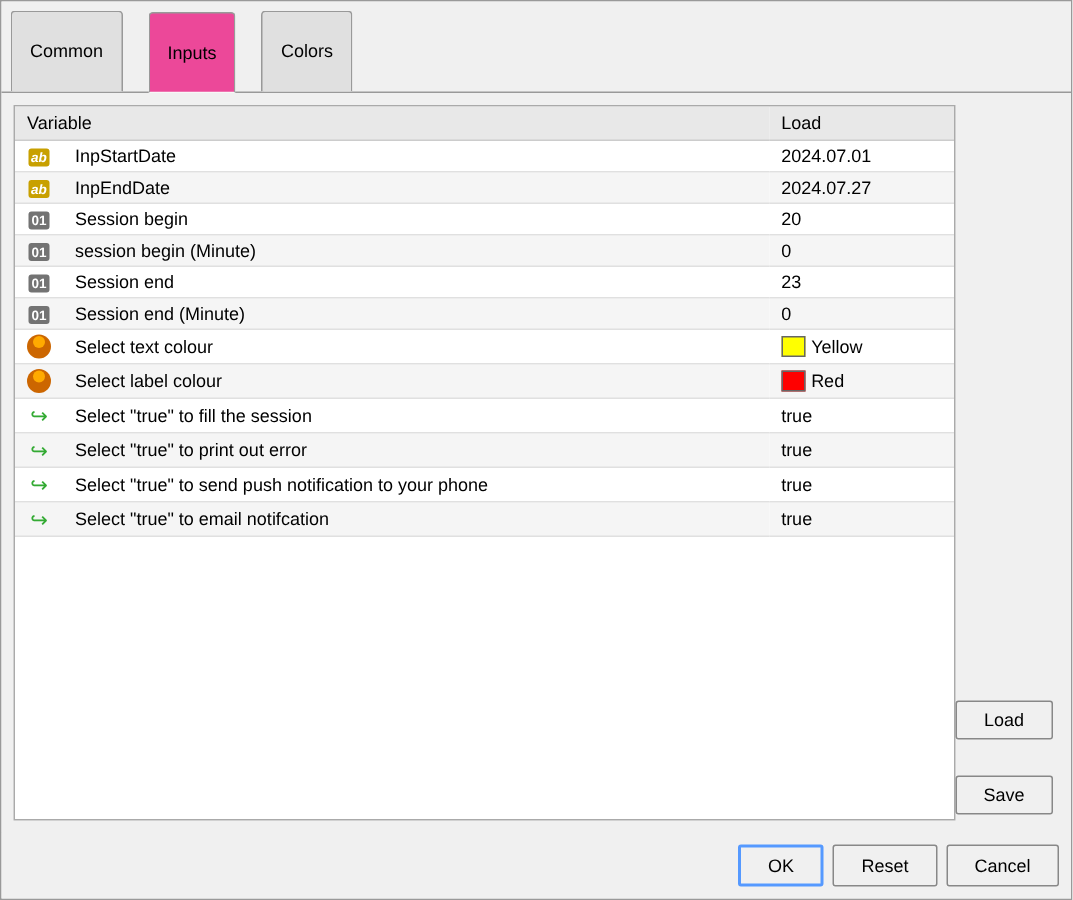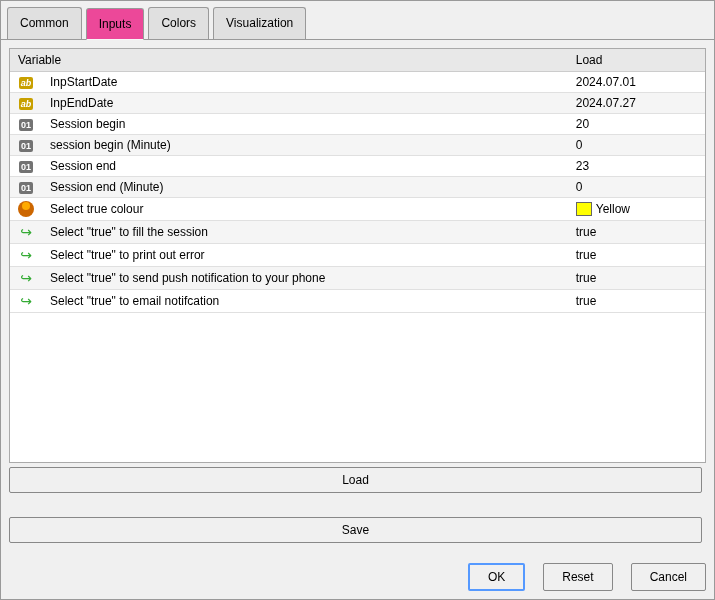--- a/index.html
+++ b/index.html
@@ -22,26 +22,26 @@
       flex-direction: column;
     }
     .tabs {
       display: flex;
       flex-direction: row;
       padding: 6px 6px 0 6px;
       background: #f0f0f0;
       border-bottom: 1px solid #999;
     }
     .tab {
-      padding: 8px 12px;
+      padding: 19px 12px;
       border: 1px solid #999;
       border-bottom: none;
       background: #e0e0e0;
       cursor: pointer;
-      margin-right: 4px;
+      margin-right: 17px;
       border-radius: 3px 3px 0 0;
     }
     .tab.active {
       background: #ec4899;
       border-bottom: 1px solid #f8f8f8;
       position: relative;
       z-index: 1;
       bottom: -1px;
     }
     .content {
@@ -138,21 +138,21 @@
       display: inline-block;
       color: #33aa33;
       font-size: 14px;
       vertical-align: middle;
     }
     .bottom-buttons {
       display: flex;
       flex-direction: row;
       justify-content: flex-end;
       padding: 8px;
-      gap: 18px;
+      gap: 6px;
       background: #f0f0f0;
     }
     .btn {
       padding: 5px 18px;
       border: 1px solid #888;
       background: #f0f0f0;
       cursor: pointer;
       font-size: 12px;
       border-radius: 2px;
     }
@@ -161,35 +161,34 @@
     }
     .side-buttons {
       display: flex;
       flex-direction: column;
       justify-content: flex-end;
       padding: 4px 4px 4px 0;
       gap: 24px;
     }
     .table-row-area {
       display: flex;
-      flex-direction: column;
+      flex-direction: row;
       flex: 1;
       min-height: 0;
     }
   </style>
 </head>
 <body>
 
 <div class="window">
 
   <div class="tabs">
     <div class="tab">Common</div>
     <div class="tab active">Inputs</div>
     <div class="tab">Colors</div>
-    <div class="tab">Visualization</div>
   </div>
 
   <div class="content">
     <div class="table-row-area">
       <div class="table-container">
         <table>
           <thead>
             <tr>
               <th colspan="2">Variable</th>
               <th>Load</th>
@@ -221,22 +220,27 @@
                 <td>Session end</td>
                 <td>23</td>
               </tr>
               <tr>
                 <td class="icon-cell"><span class="icon-01">01</span></td>
                 <td>Session end (Minute)</td>
                 <td>0</td>
               </tr>
               <tr>
                 <td class="icon-cell"><span class="icon-colour"></span></td>
-                <td>Select true colour</td>
+                <td>Select text colour</td>
                 <td><span class="color-swatch" style="background: rgb(255, 255, 0);"></span>Yellow</td>
+              </tr>
+              <tr>
+                <td class="icon-cell"><span class="icon-colour"></span></td>
+                <td>Select label colour</td>
+                <td><span class="color-swatch" style="background: rgb(255, 0, 0);"></span>Red</td>
               </tr>
               <tr>
                 <td class="icon-cell"><span class="icon-arrow">↪</span></td>
                 <td>Select "true" to fill the session</td>
                 <td>true</td>
               </tr>
               <tr>
                 <td class="icon-cell"><span class="icon-arrow">↪</span></td>
                 <td>Select "true" to print out error</td>
                 <td>true</td>

